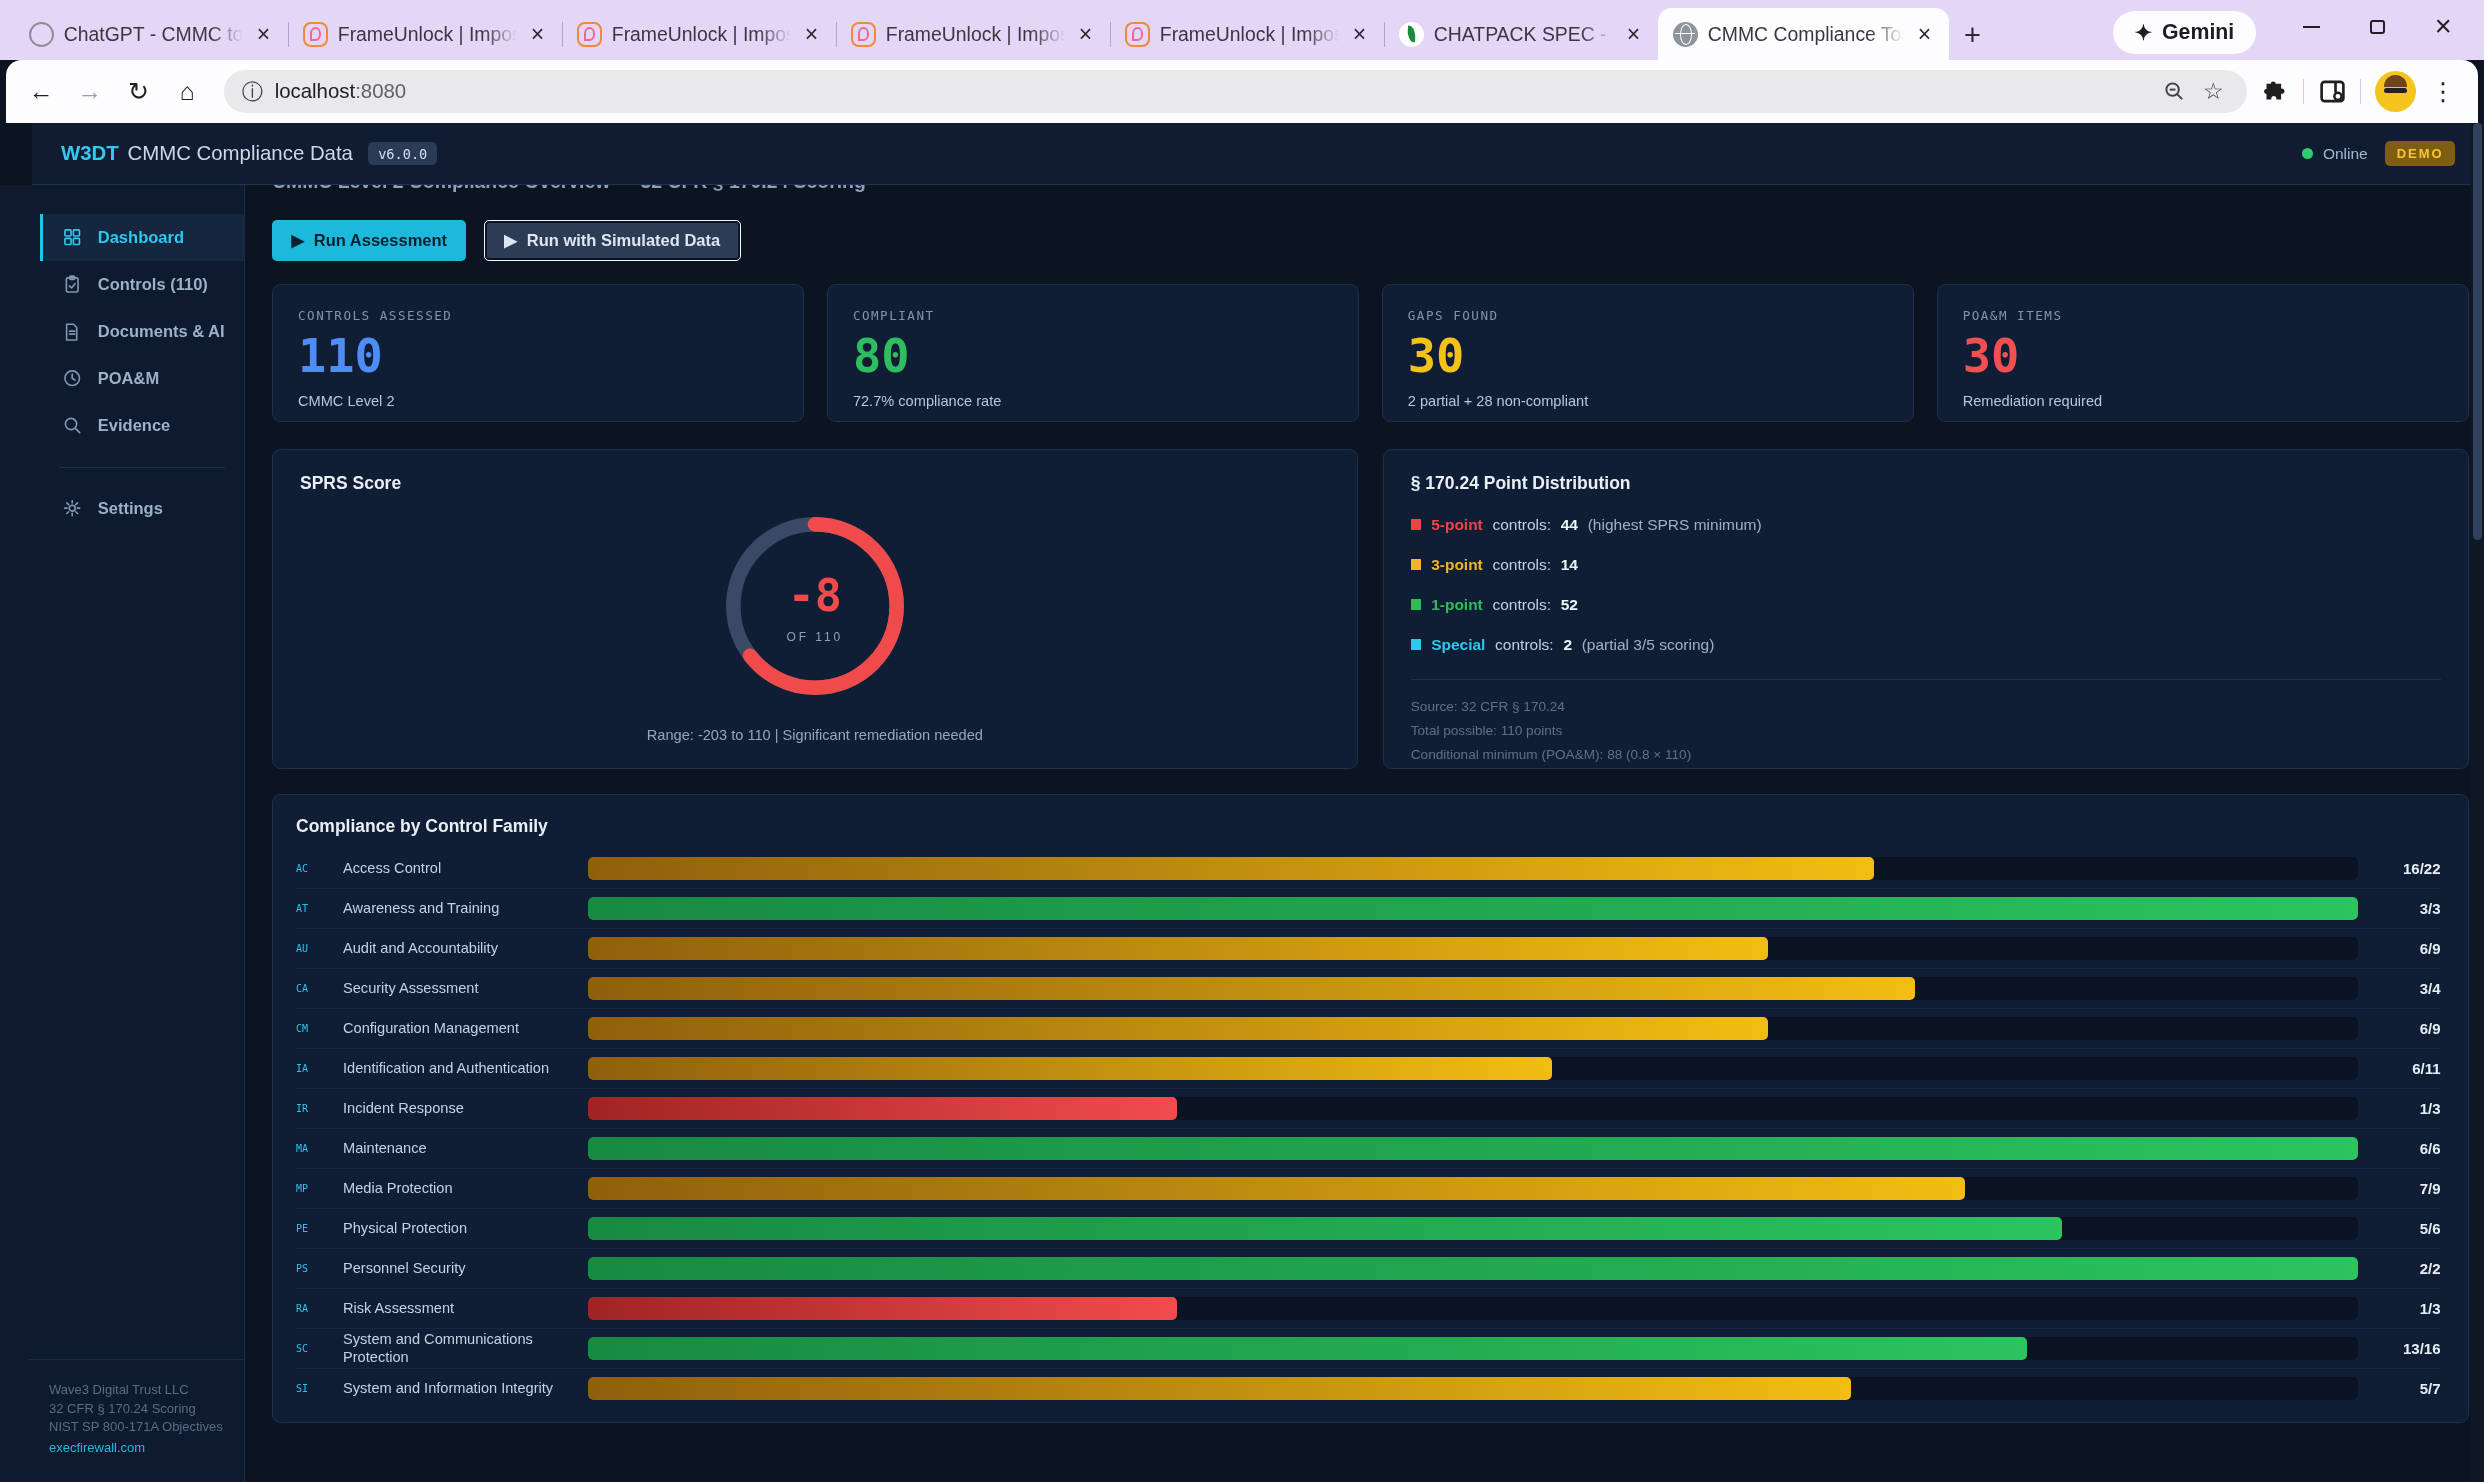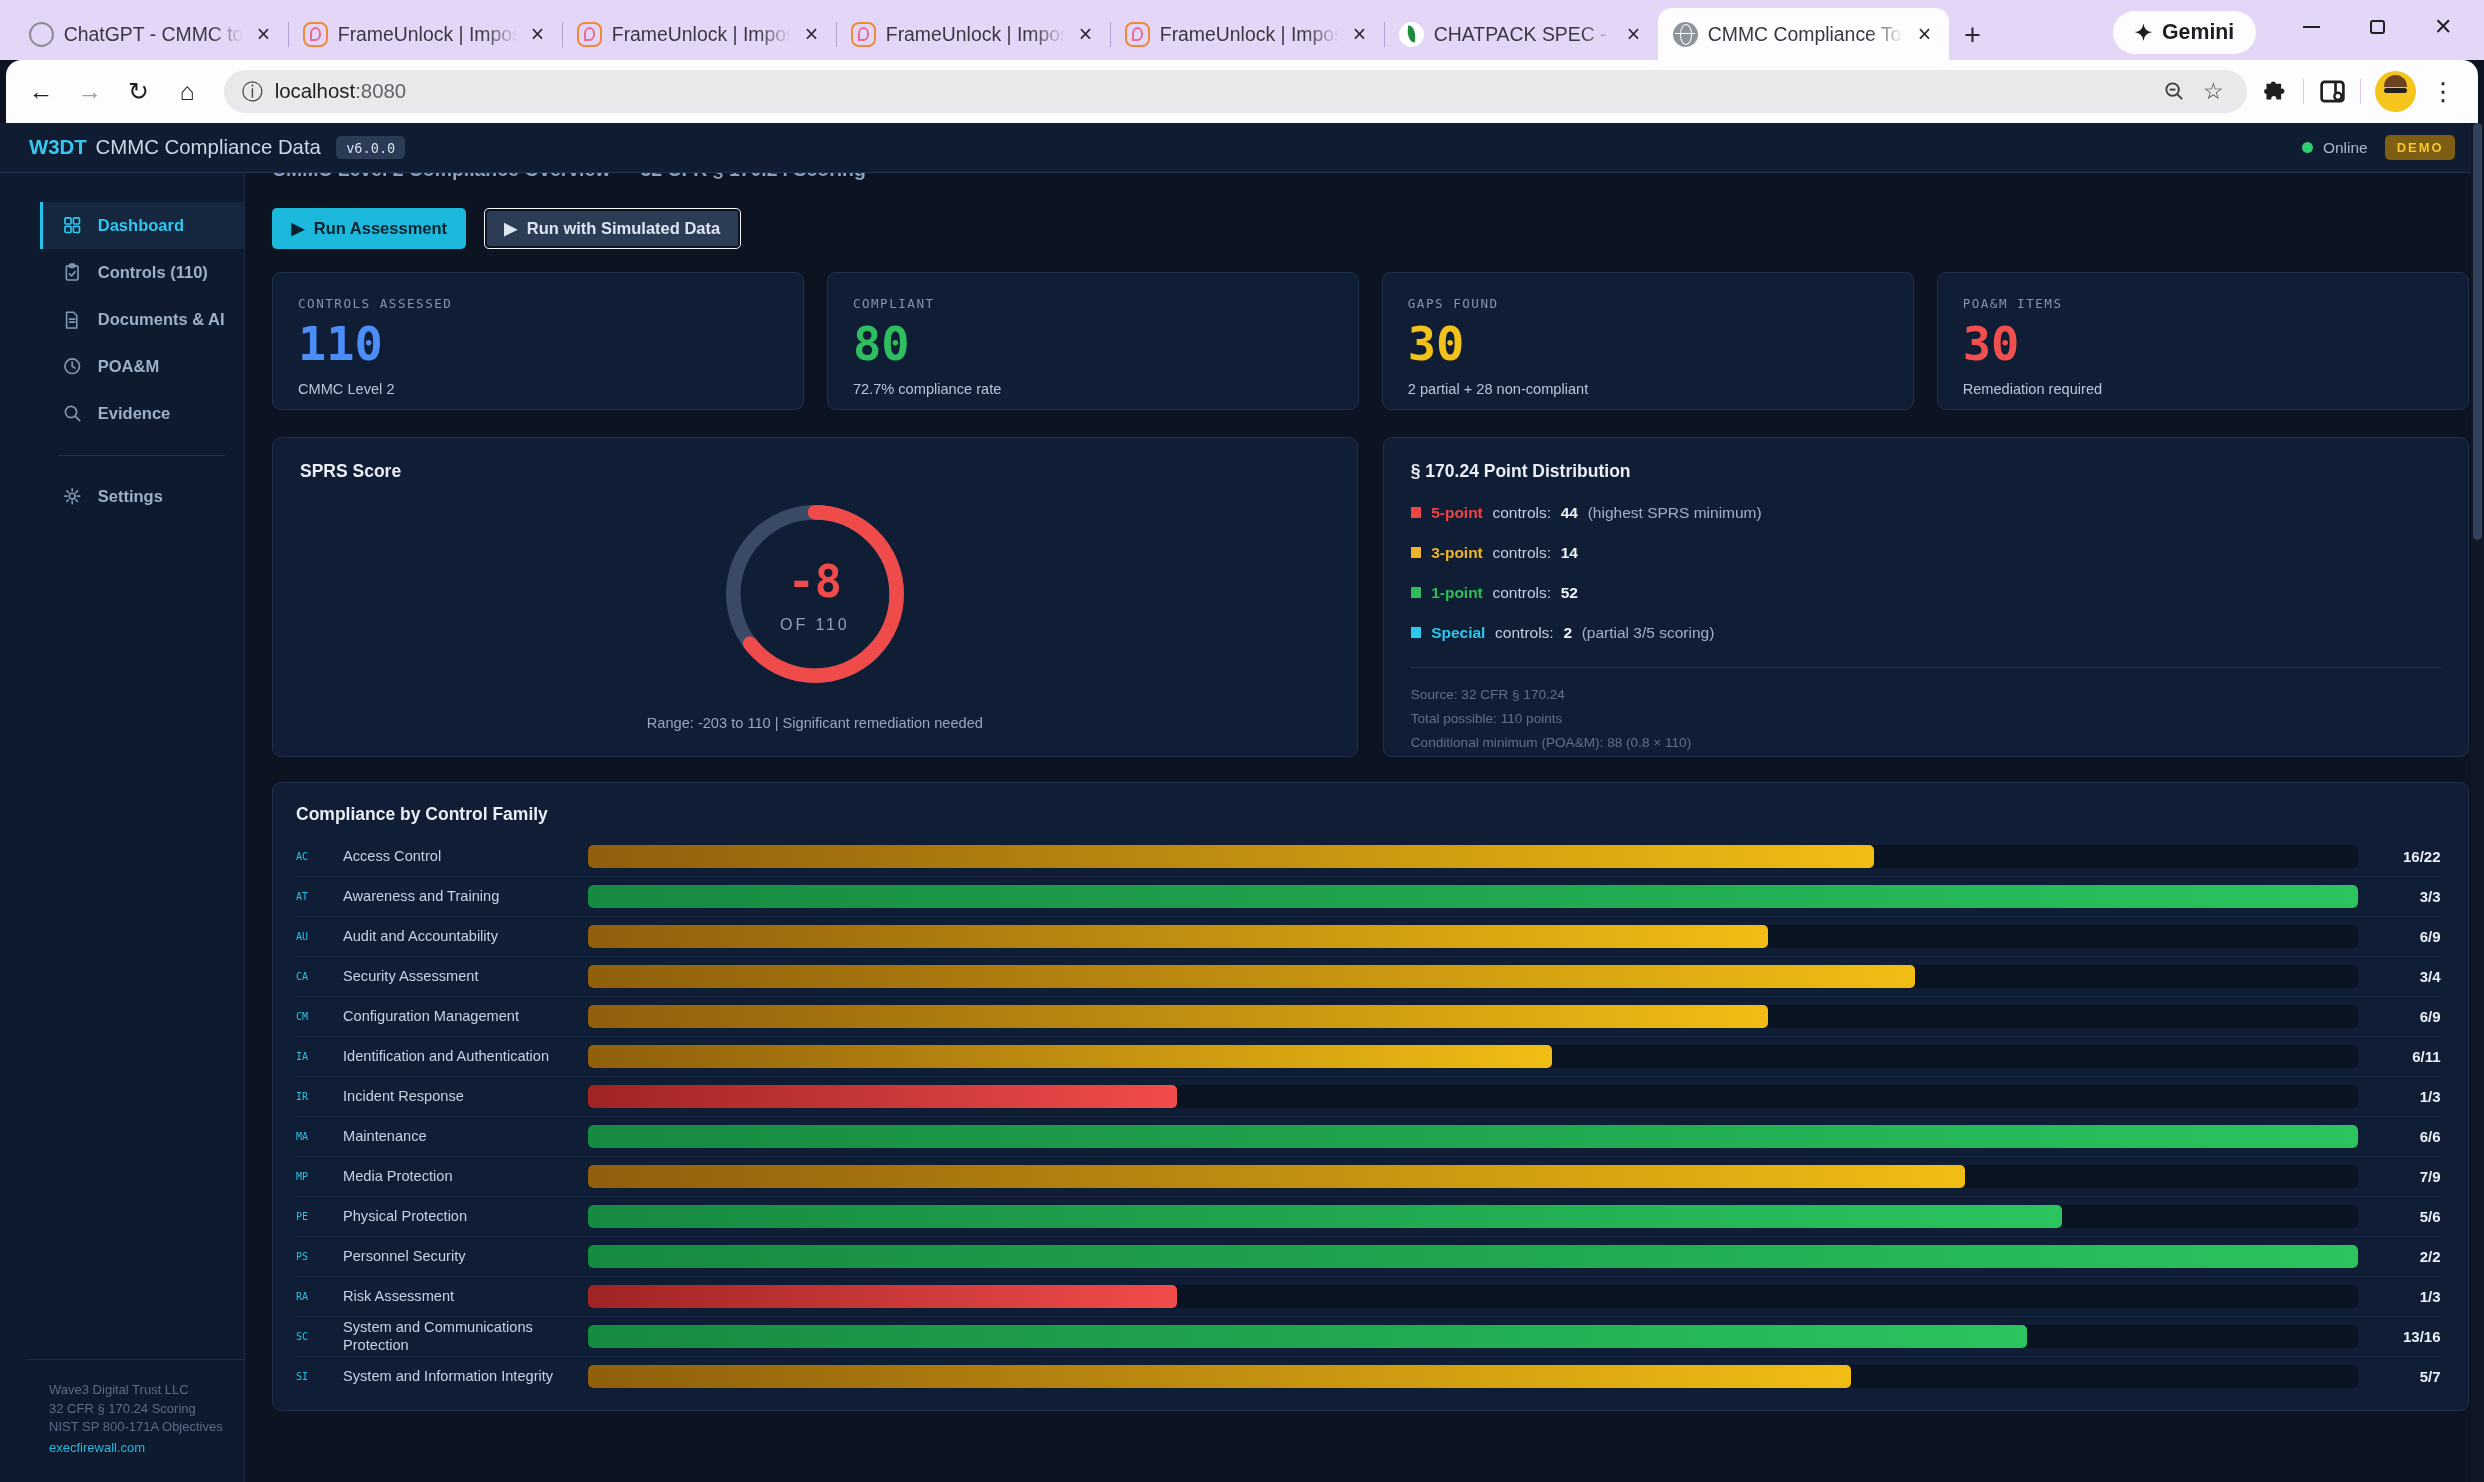--- a/index.html
+++ b/index.html
@@ -47,22 +47,22 @@
   .fav.frameunlock { border:2.9px solid #ef8a3a; border-radius:7.8px; }
   .fav.frameunlock::after { content:""; position:absolute; inset:3.9px 4.9px; border:2.4px solid #e96a96; border-radius:50% 50% 50% 0; }
   .fav.chatpack { background:#fff; border-radius:50%; }
   .fav.chatpack::after { content:""; position:absolute; inset:4.9px 7.8px 3.9px 7.8px; background:#1c8a3c; border-radius:0 100% 10% 100%; transform:rotate(8deg); }
   .fav.globe { background:#8e949b; border-radius:50%; }
   .fav.globe::before { content:""; position:absolute; top:2.9px; left:7.3px; width:9.7px; height:18.4px; border:1.9px solid #fff; border-radius:50%; }
   .fav.globe::after { content:""; position:absolute; top:11px; left:1.9px; width:20.4px; border-top:1.9px solid #fff; }
 
   
   .app { height:1359px; display:flex; flex-direction:column; background:#0c1422; }
-  .app-header { height:50px; background:#0f1c31; border-bottom:1px solid #223250; display:flex;
-                align-items:center; padding:0 29px; flex:0 0 auto; }
+  .app-header { height:62px; background:#0f1c31; border-bottom:1px solid #223250; display:flex;
+                align-items:center; padding:0 29px; flex:0 0 auto;margin-left:32px; }
   .brand { color:#35c8ef; font-weight:700; font-size:20.4px; }
   .brand-title { color:#ccd8e7; font-size:20.4px; margin-left:8.7px; }
   .ver-badge { background:#2b3b55; color:#d5dfee; font-size:13.6px; padding:3.9px 9.7px; border-radius:4.9px; margin-left:15.5px; }
   .header-right { margin-left:auto; display:flex; align-items:center; gap:17.5px; }
   .online { color:#a7b8cd; font-size:15.5px; display:flex; align-items:center; gap:9.7px; }
   .dot { width:11.6px; height:11.6px; border-radius:50%; background:#2ecc71; }
   .demo-badge { background:#7d5e12; color:#f8c72e; font-weight:700; font-size:13px; letter-spacing:1.9px;
                 padding:4.9px 11.6px; border-radius:4.9px; }
 
   .body-row { flex:1; display:flex; min-height:0; }
@@ -92,21 +92,21 @@
   .stat-sub { font-size:14.6px; color:#b9c6d8; margin-top:13.6px; }
 
   .mid-row { display:grid; grid-template-columns:1fr 1fr; gap:25px; margin-top:27px; }
   .panel { background:#101e35; border:1px solid #20304d; border-radius:8.7px; padding:23px 27px; height:320px; }
   .panel-title { font-size:17.5px; font-weight:700; color:#eaeff6; }
 
   .gauge-wrap { display:flex; flex-direction:column; align-items:center; }
   .gauge-box { position:relative; width:210px; height:210px; margin-top:7.8px; }
   .gauge-center { position:absolute; inset:0; display:flex; flex-direction:column; align-items:center; justify-content:center; gap:7.8px; }
   .gauge-value { font-family:"DejaVu Sans Mono", monospace; font-size:45px; font-weight:700; color:#ef4b4b; }
-  .gauge-of { font-size:16px; letter-spacing:2.9px; color:#8da0b8; }
+  .gauge-of { font-size:12px; letter-spacing:2.9px; color:#8da0b8; }
   .gauge-caption { font-size:14.6px; color:#94a6be; margin-top:15.5px; }
 
   .pt-row { display:flex; align-items:center; gap:9.7px; margin-top:22px; font-size:15.5px; color:#c3cfdf; }
   .pt-square { width:10.7px; height:10.7px; flex:0 0 auto; }
   .pt-label { font-weight:700; }
   .pt-count { font-weight:700; color:#eef3f9; }
   .pt-note { color:#9fb0c6; }
   .pt-footer { border-top:1px solid #20304d; margin-top:25px; padding-top:15.5px; font-size:13.6px; color:#5e7089; line-height:24px; }
 
   .fam-panel { background:#101e35; border:1px solid #20304d; border-radius:8.7px; padding:21.3px 27px 13.6px 23px; margin-top:25px; }

